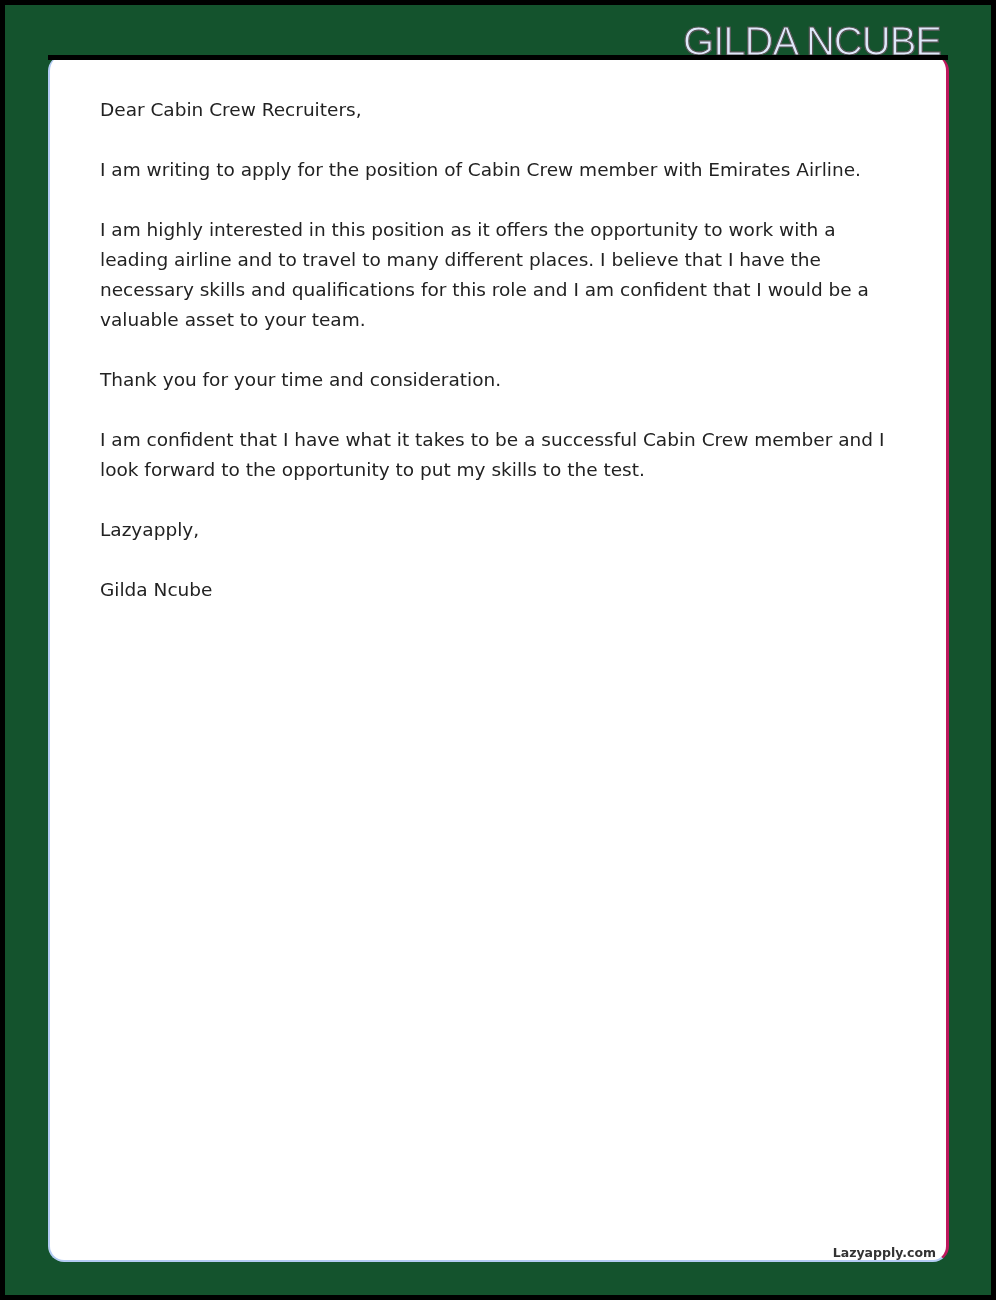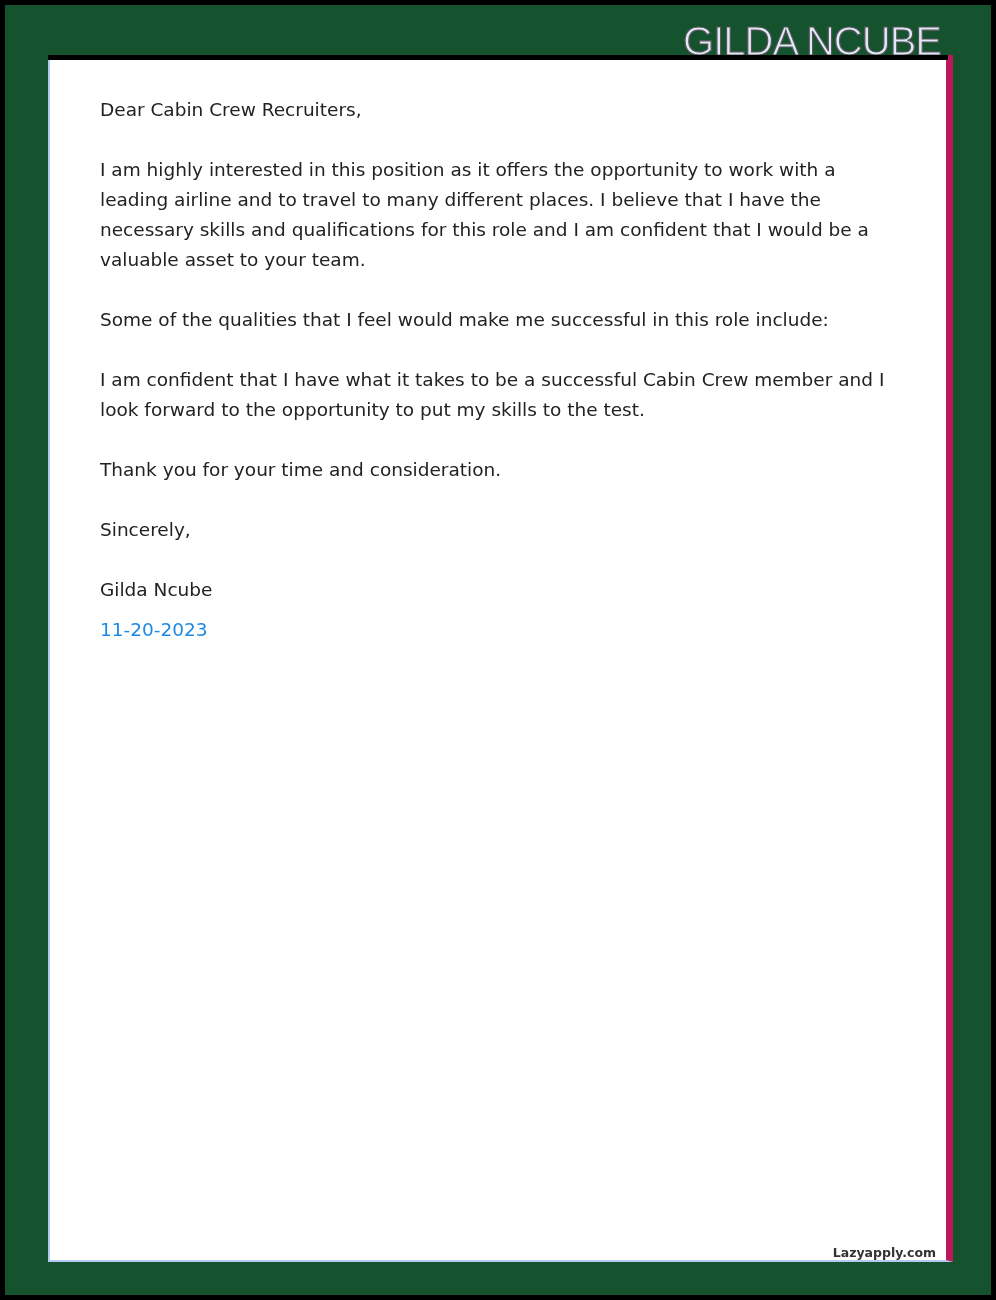--- a/index.html
+++ b/index.html
@@ -19,22 +19,23 @@
     font-size: 40px; letter-spacing: -1px;
     color: #e0e8fa;
     -webkit-text-stroke: 1.2px #555;
     line-height: 44px;
   }
   .page {
     position: absolute; left: 43px; top: 50px;
     width: 896px; height: 1205px;
     background: #fff;
     border-left: 2px solid #b3cbf3;
-    border-right: 7px solid #be185d;
+    border-right: 3px solid #be185d;
     border-bottom: 2px solid #b3cbf3;
+    border-radius: 16px;
   }
   .top-bar {
     position: absolute; left: 43px; top: 50px;
     width: 900px; height: 5px; background: #000;
   }
   .content {
     position: absolute; left: 50px; top: 40px; width: 800px;
     font-size: 18.5px; line-height: 30px; color: #222;
   }
   .content p { margin: 0 0 30px 0; white-space: pre-line; }
@@ -46,24 +47,23 @@
   }
 </style>
 </head>
 <body>
 
 <div class="frame">
   <div class="name-heading">GILDA NCUBE</div>
   <div class="page">
     <div class="content">
       <p>Dear Cabin Crew Recruiters,</p>
+      <p>I am writing to apply for the position of Cabin Crew member with Emirates Airline.</p>
       <p>I am highly interested in this position as it offers the opportunity to work with a leading airline and to travel to many different places. I believe that I have the necessary skills and qualifications for this role and I am confident that I would be a valuable asset to your team.</p>
-      <p>Some of the qualities that I feel would make me successful in this role include:</p>
+      <p>Thank you for your time and consideration.</p>
       <p>I am confident that I have what it takes to be a successful Cabin Crew member and I look forward to the opportunity to put my skills to the test.</p>
-      <p>Thank you for your time and consideration.</p>
-      <p>Sincerely,</p>
+      <p>Lazyapply,</p>
       <p class="tight">Gilda Ncube</p>
-      <p class="date">11-20-2023</p>
     </div>
     <div class="footer">Lazyapply.com</div>
   </div>
   <div class="top-bar"></div>
 </div>
 
 </body></html>

